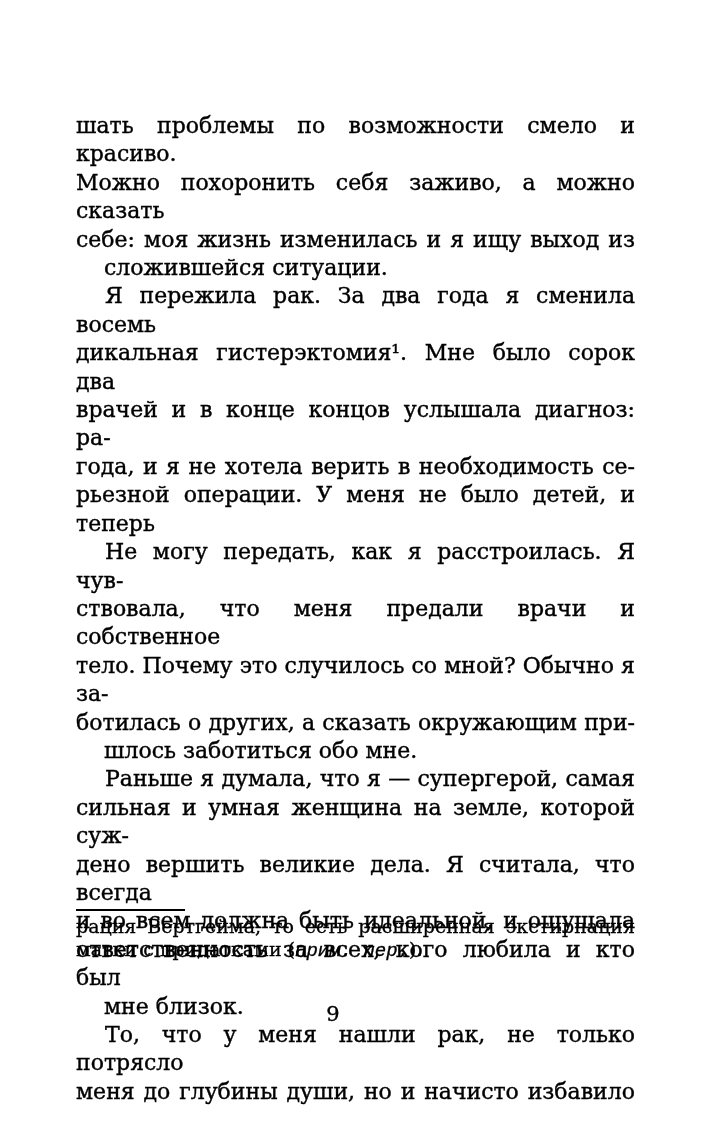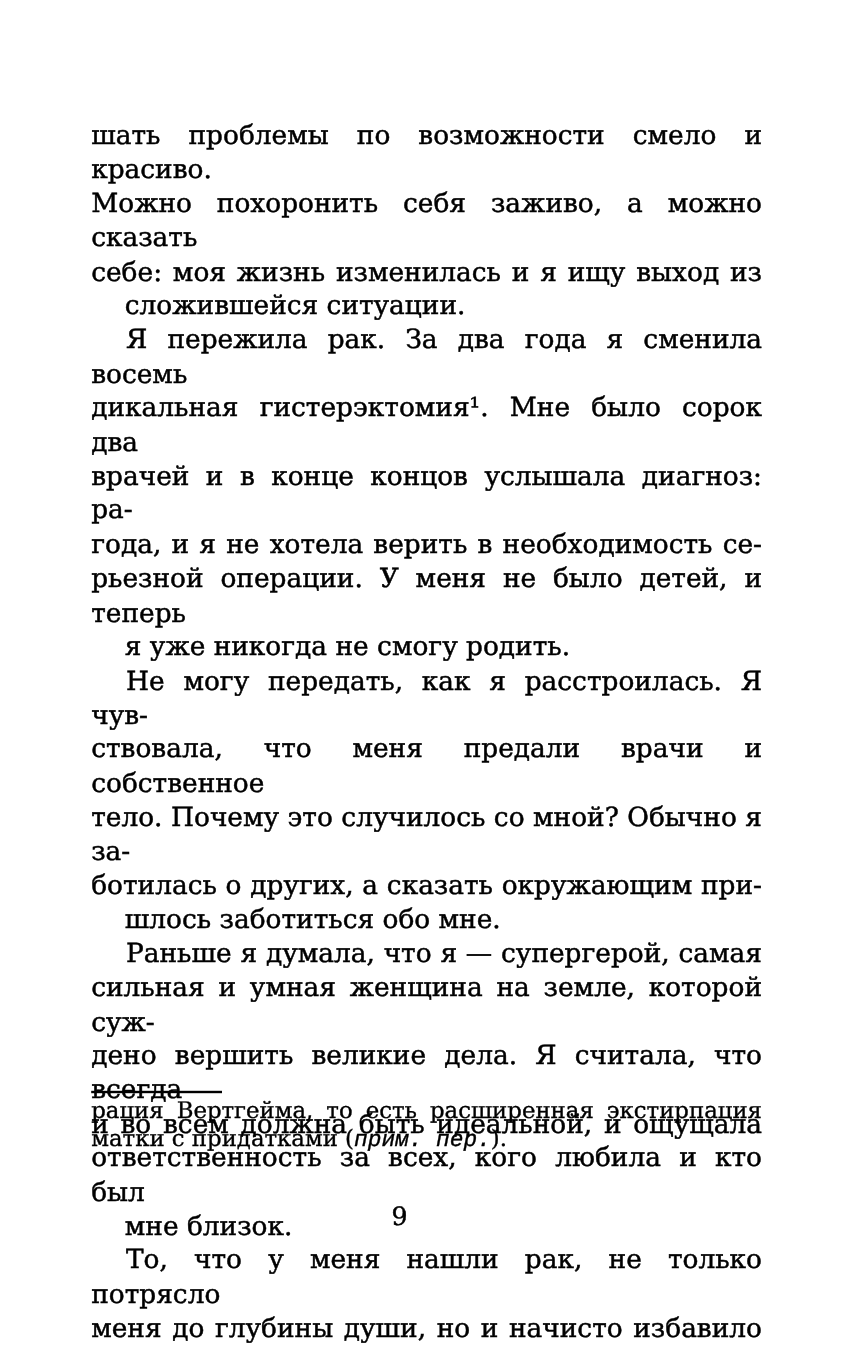--- a/index.html
+++ b/index.html
@@ -12,21 +12,21 @@
     width: 709px;
     height: 1122px;
     background: #ffffff;
     color: #000000;
     font-family: "DejaVu Serif", serif;
     overflow: hidden;
   }
   .text-block {
     position: absolute;
     left: 76px;
-    top: 100px;
+    top: 112px;
     width: 559px;
   }
   .para {
     margin: 0;
     padding: 0;
   }
   .line {
     font-size: 22px;
     line-height: 28.4px;
     text-align: justify;
@@ -101,21 +101,20 @@
       <div class="line">себе: моя жизнь изменилась и я ищу выход из</div>
       <div class="line end">сложившейся ситуации.</div>
     </div>
 
     <div class="para indent">
       <div class="line first">Я пережила рак. За два года я сменила восемь</div>
       <div class="line">дикальная гистерэктомия¹. Мне было сорок два</div>
       <div class="line">врачей и в конце концов услышала диагноз: ра-</div>
       <div class="line">года, и я не хотела верить в необходимость се-</div>
       <div class="line">рьезной операции. У меня не было детей, и теперь</div>
-      <div class="line end">я уже никогда не смогу родить.</div>
     </div>
 
     <div class="para indent">
       <div class="line first">Не могу передать, как я расстроилась. Я чув-</div>
       <div class="line">ствовала, что меня предали врачи и собственное</div>
       <div class="line">тело. Почему это случилось со мной? Обычно я за-</div>
       <div class="line">ботилась о других, а сказать окружающим при-</div>
       <div class="line end">шлось заботиться обо мне.</div>
     </div>
 

